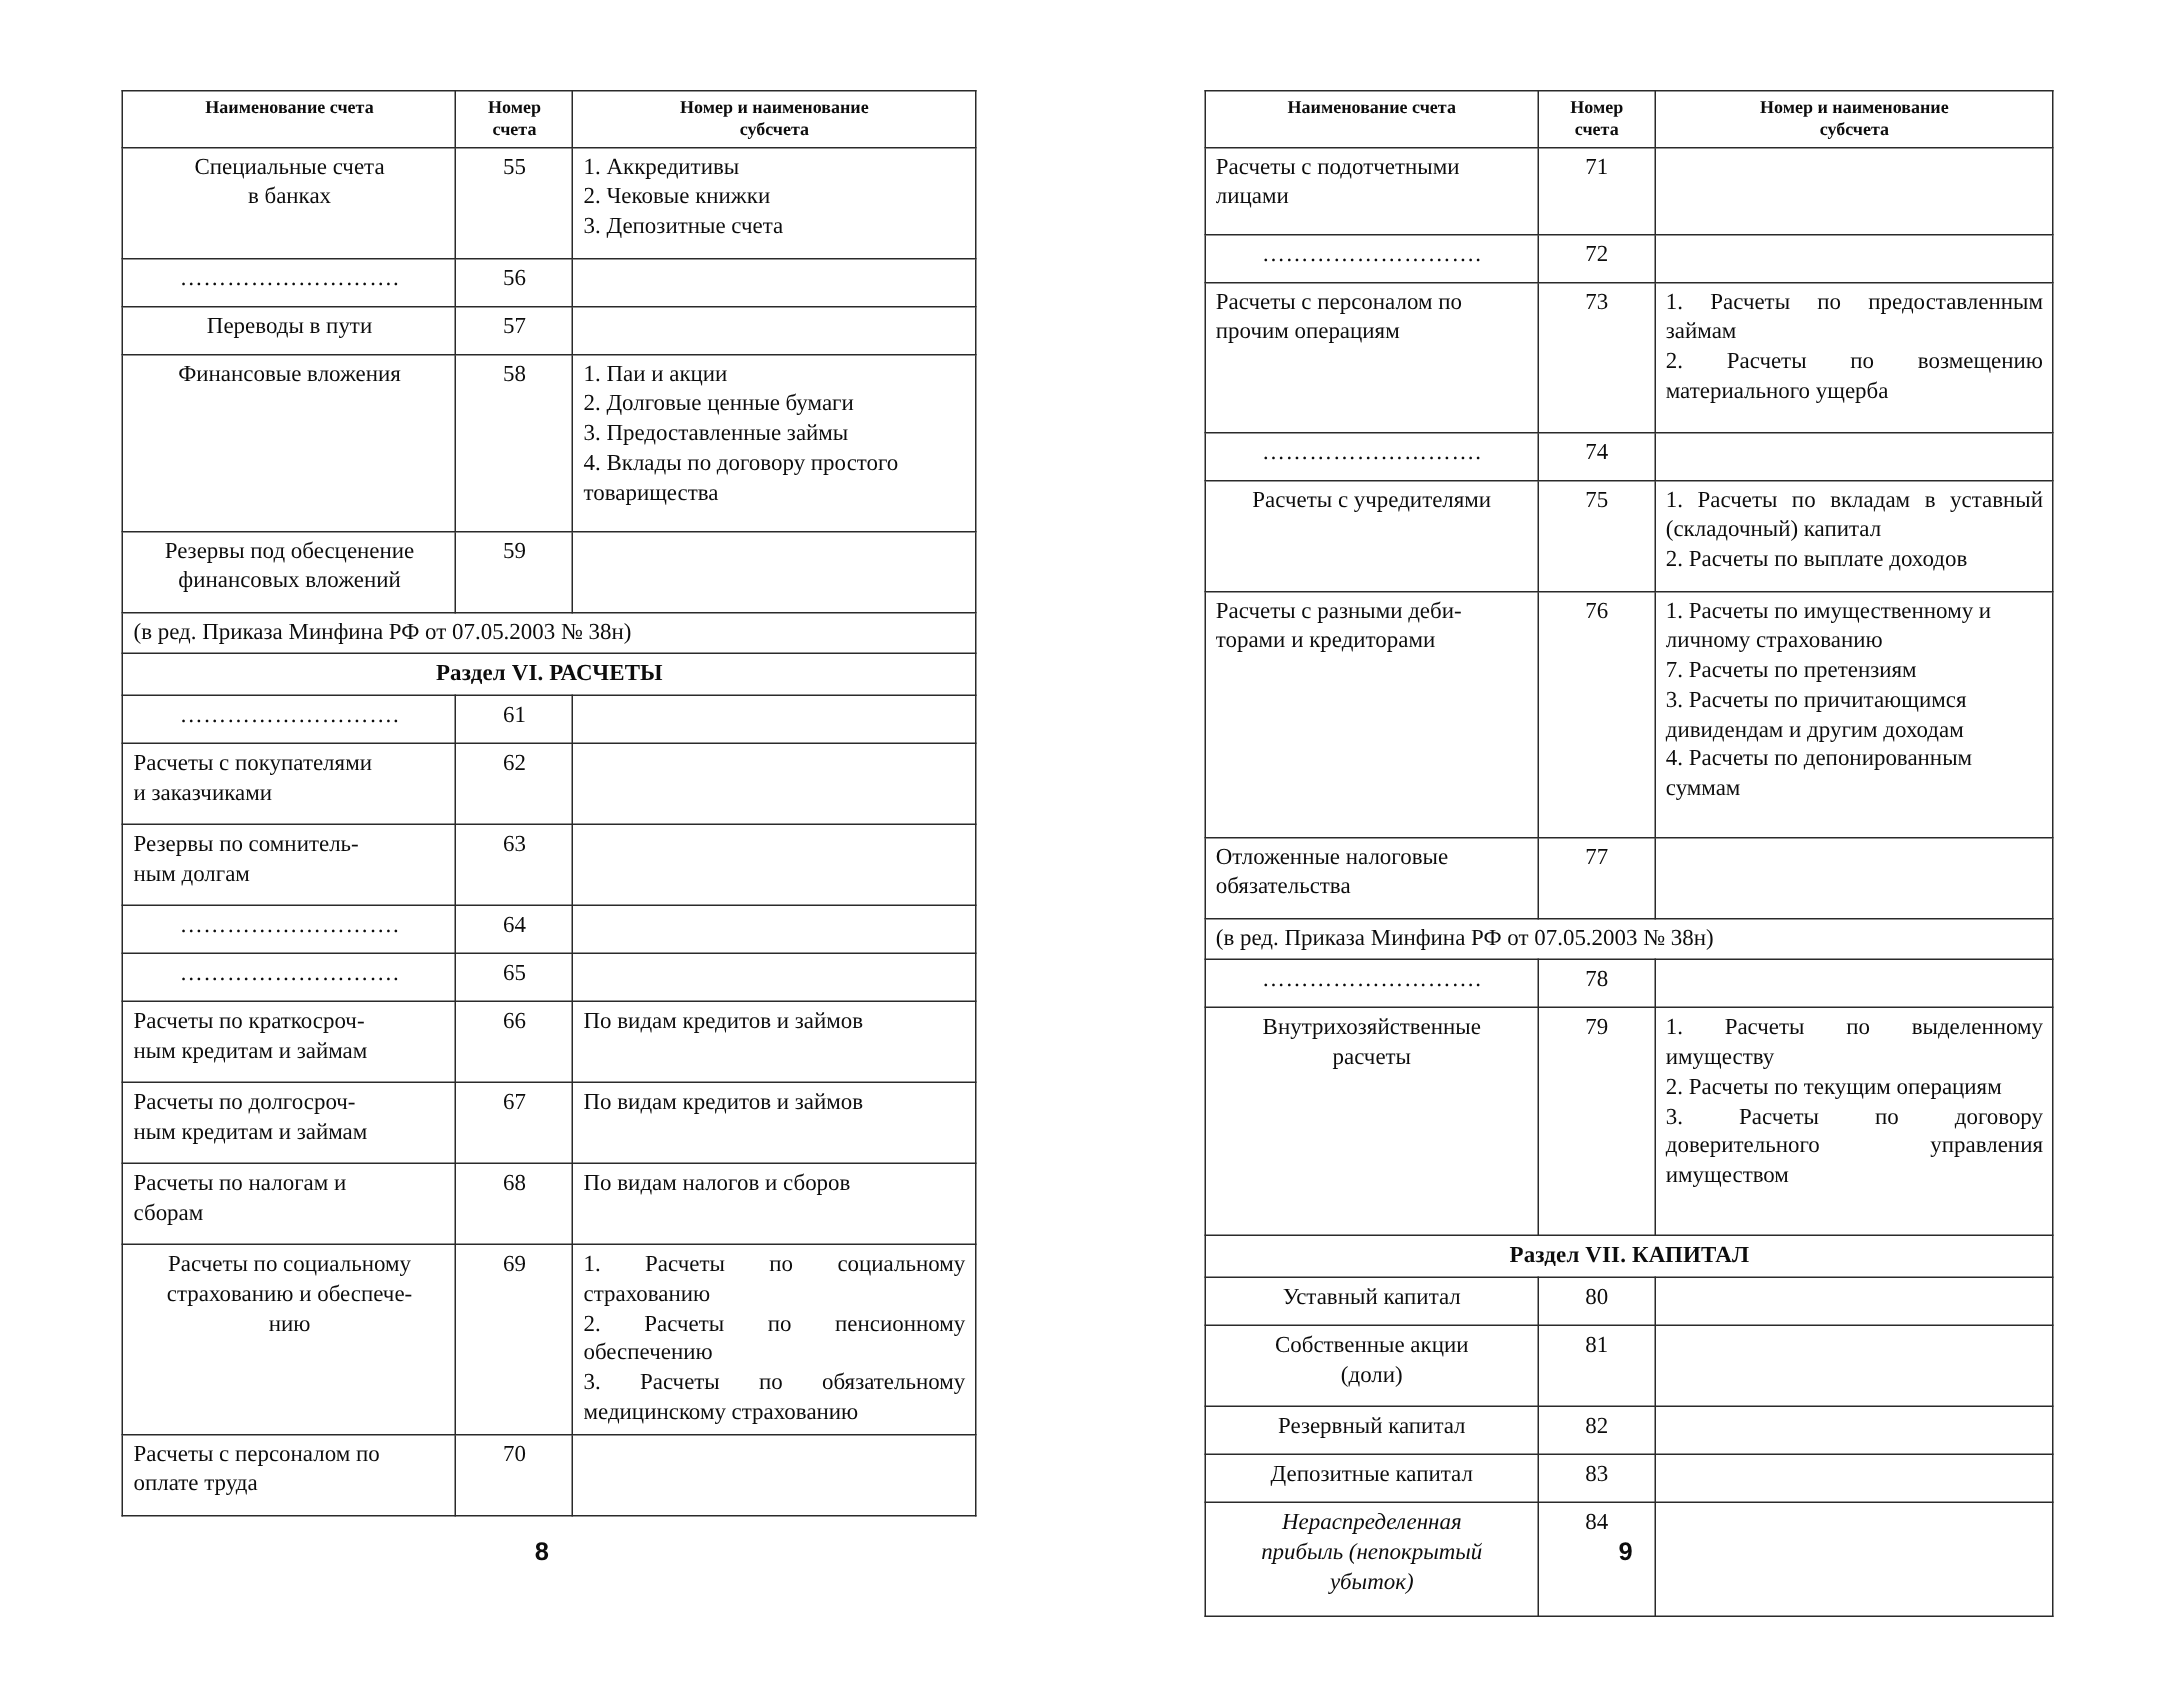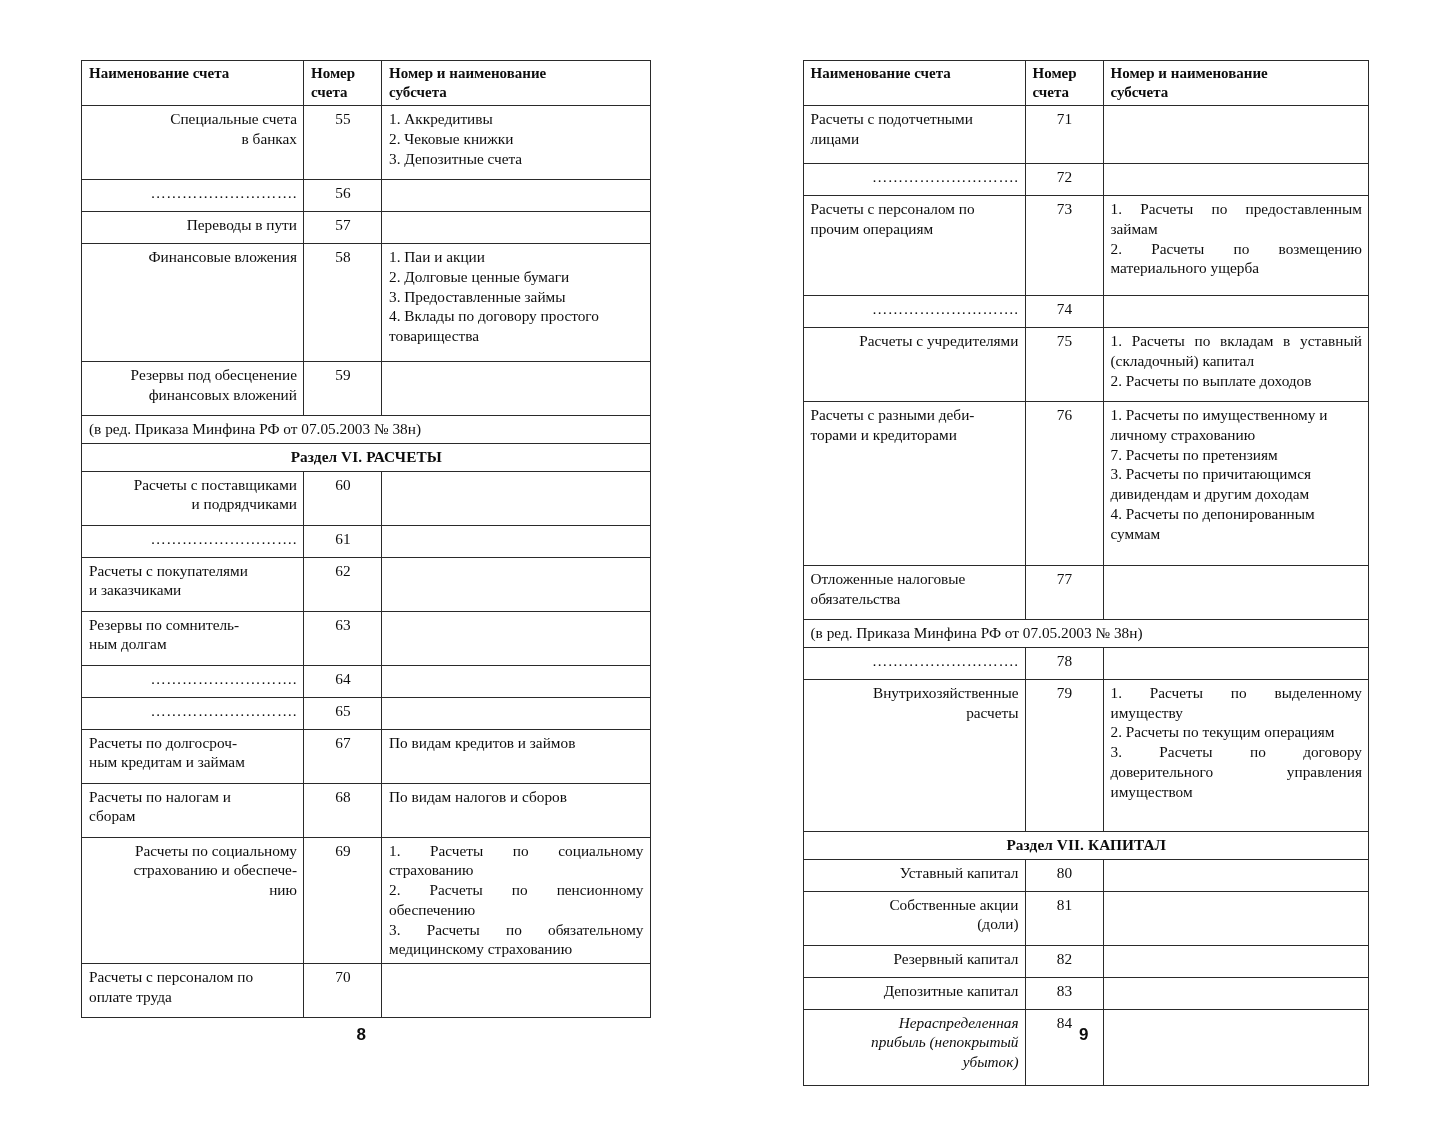--- a/index.html
+++ b/index.html
@@ -47,35 +47,35 @@
     vertical-align: top;
     background: #fff;
   }
 
   
   col.c-name { width: 222px; }
   col.c-num  { width: 78px; }
   col.c-sub  { width: auto; }
 
   thead th {
-    text-align: left;
+    text-align: center;
     font-weight: bold;
     vertical-align: middle;
     padding-top: 9px;
     padding-bottom: 10px;
     line-height: 1.24;
-    font-size: 15px;
+    font-size: 12px;
   }
 
   td.num {
     text-align: center;
     padding-top: 4px;
   }
 
-  td.name { text-align: right; }
+  td.name { text-align: center; }
   td.name.justify { text-align: justify; text-align-last: left; }
   td.sub  { text-align: left; }
   td.sub.justify  { text-align: justify; text-align-last: left; }
 
   td.dots {
     letter-spacing: 0.5px;
     white-space: nowrap;
     overflow: hidden;
   }
 
@@ -179,28 +179,20 @@
             <td class="num">59</td>
             <td class="sub"></td>
           </tr>
           <tr>
             <td class="note" colspan="3">(в ред. Приказа Минфина РФ от 07.05.2003 № 38н)</td>
           </tr>
           <tr>
             <td class="section" colspan="3">Раздел VI. РАСЧЕТЫ</td>
           </tr>
           <tr>
-            <td class="name" style="height: 46px;">
-              <span class="sub-line">Расчеты с поставщиками</span>
-              <span class="sub-line">и подрядчиками</span>
-            </td>
-            <td class="num">60</td>
-            <td class="sub"></td>
-          </tr>
-          <tr>
             <td class="name dots" style="height: 24px;">……………………….</td>
             <td class="num">61</td>
             <td class="sub"></td>
           </tr>
           <tr>
             <td class="name justify" style="height: 46px;">
               <span class="sub-line">Расчеты с покупателями</span>
               <span class="sub-line">и заказчиками</span>
             </td>
             <td class="num">62</td>
@@ -216,20 +208,30 @@
           </tr>
           <tr>
             <td class="name dots" style="height: 24px;">……………………….</td>
             <td class="num">64</td>
             <td class="sub"></td>
           </tr>
           <tr>
             <td class="name dots" style="height: 24px;">……………………….</td>
             <td class="num">65</td>
             <td class="sub"></td>
+          </tr>
+          <tr>
+            <td class="name justify" style="height: 46px;">
+              <span class="sub-line">Расчеты по краткосроч-</span>
+              <span class="sub-line">ным кредитам и займам</span>
+            </td>
+            <td class="num">66</td>
+            <td class="sub">
+              <span class="sub-line">По видам кредитов и займов</span>
+            </td>
           </tr>
           <tr>
             <td class="name justify" style="height: 46px;">
               <span class="sub-line">Расчеты по долгосроч-</span>
               <span class="sub-line">ным кредитам и займам</span>
             </td>
             <td class="num">67</td>
             <td class="sub">
               <span class="sub-line">По видам кредитов и займов</span>
             </td>

